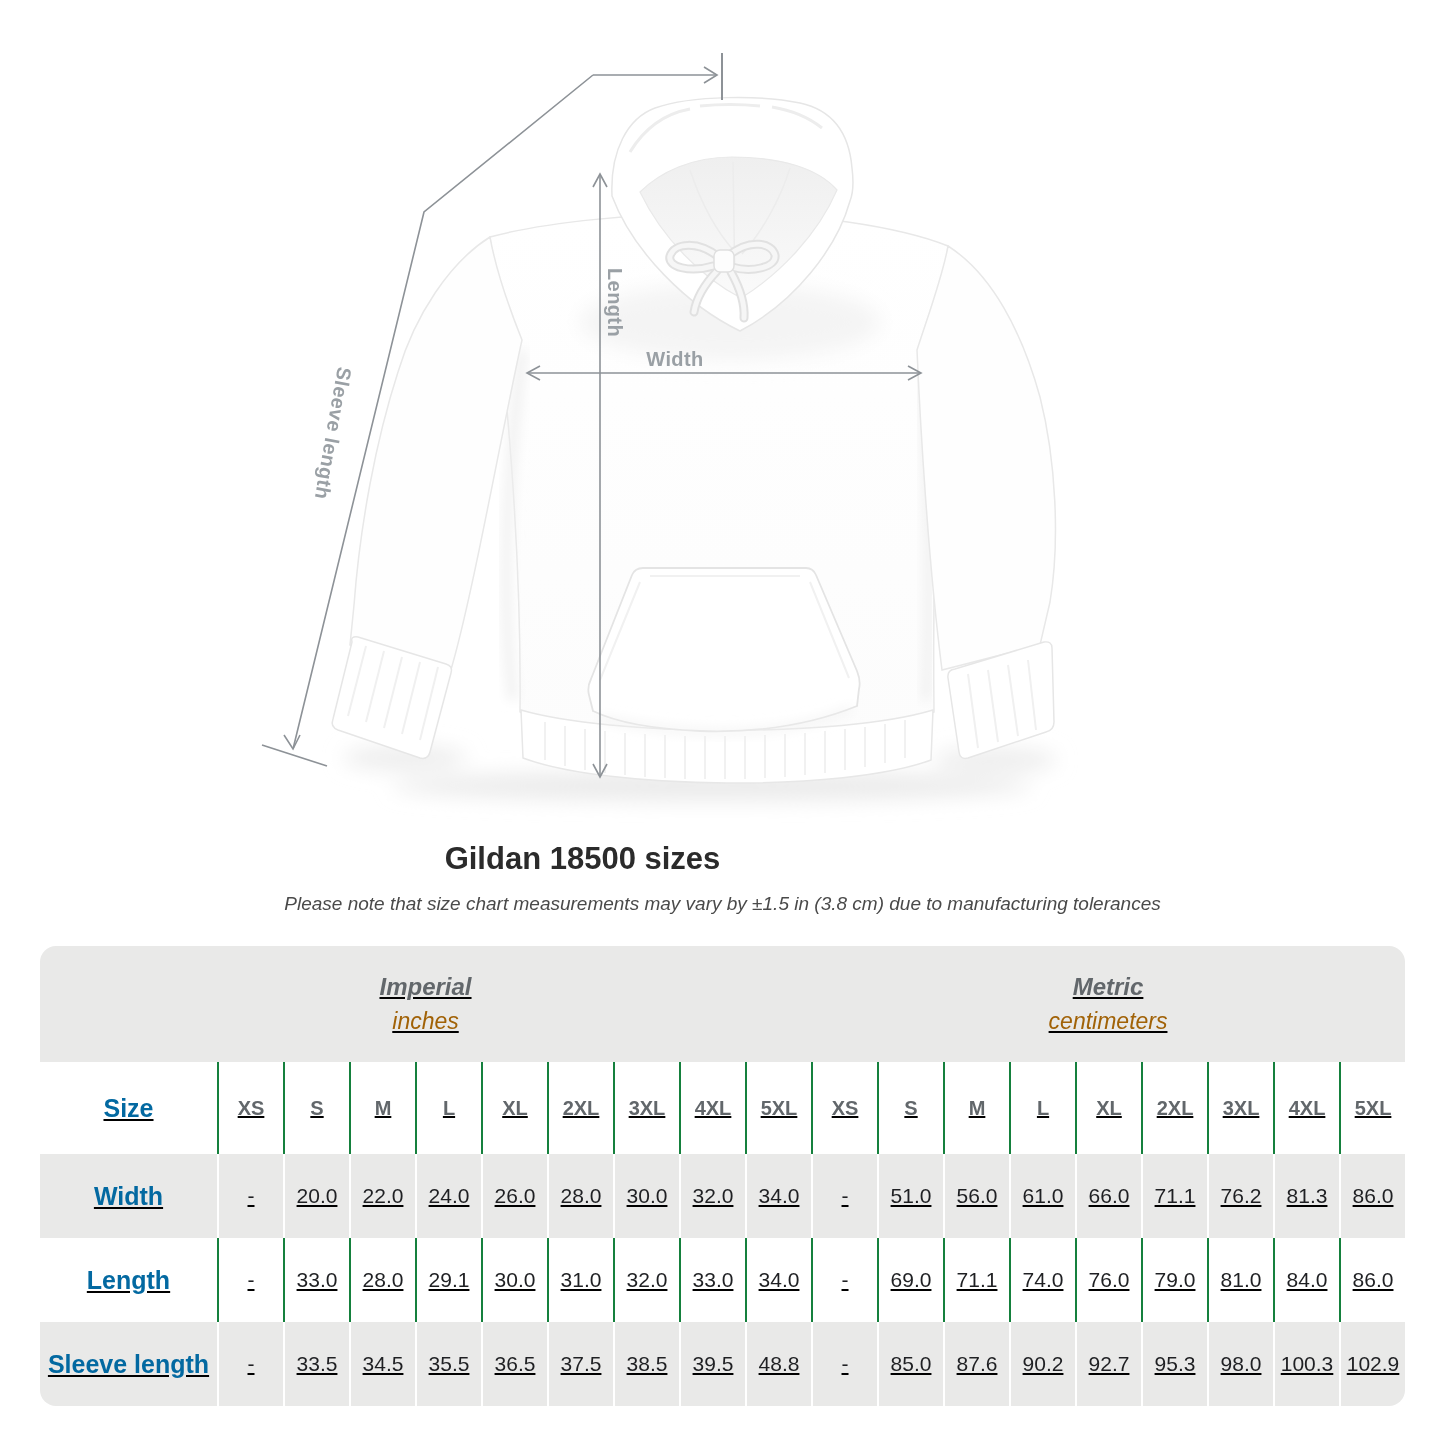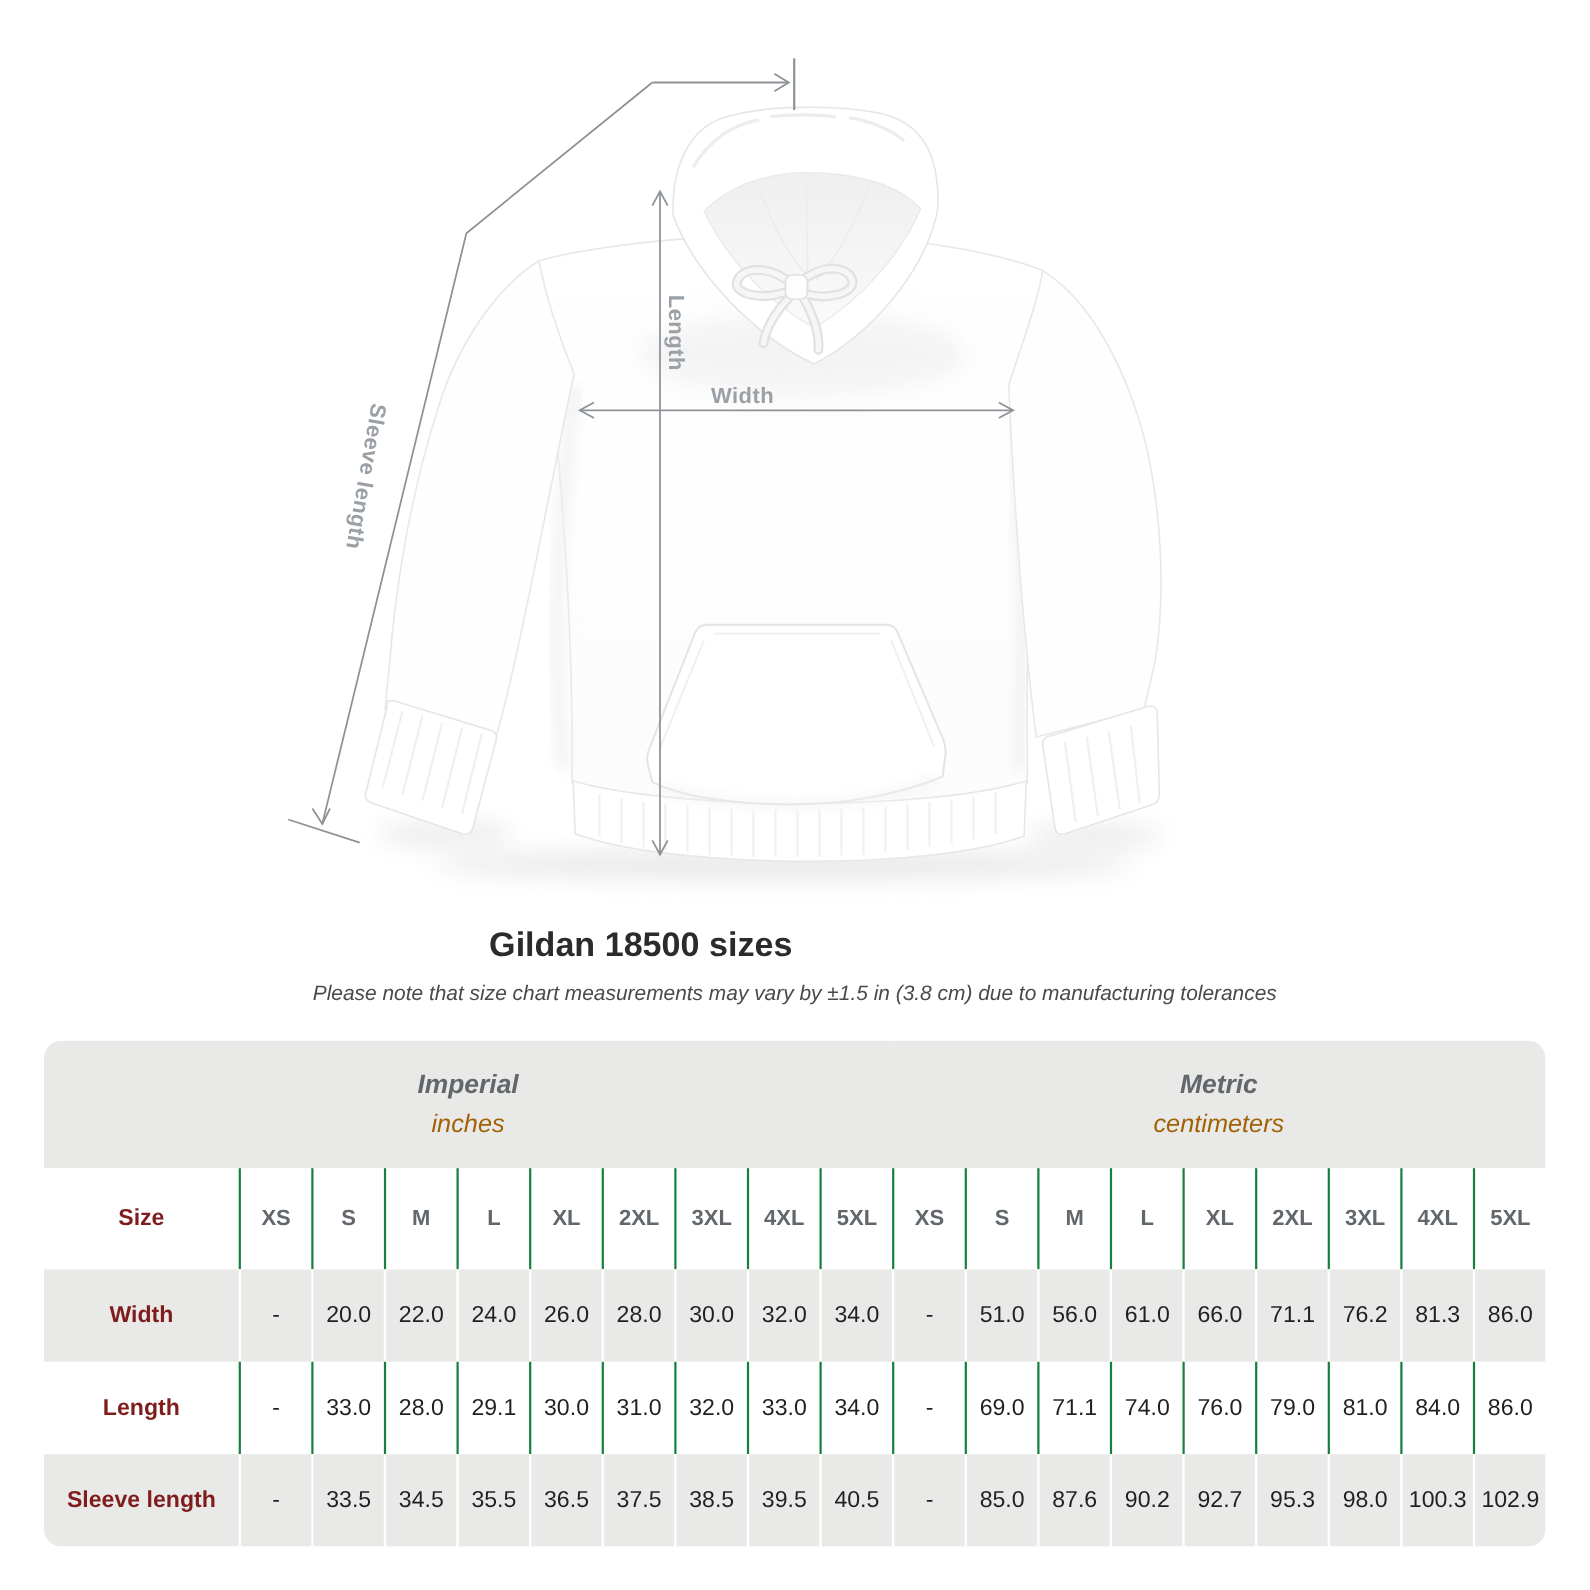--- a/index.html
+++ b/index.html
@@ -19,34 +19,34 @@
   }
   p.note{
     position:absolute;top:893px;left:0;width:1445px;margin:0;
     text-align:center;font-style:italic;font-size:19px;color:#4a4a4a;
   }
   .table-wrap{
     position:absolute;top:946px;left:40px;width:1365px;
     border-radius:16px;overflow:hidden;
   }
   table.sizes-table{
-    border-collapse:separate;border-spacing:0;width:1365px;table-layout:fixed;
+    border-collapse:separate;border-spacing:0;width:1365px;table-layout:fixed;text-decoration:underline;
   }
   table.sizes-table td,table.sizes-table th{
     padding:0;text-align:center;vertical-align:middle;
   }
   tr.units{height:116px;}
   tr.units td{background:#e9e9e8;}
   .gname{font-size:24px;font-weight:bold;font-style:italic;color:#62676b;line-height:1.2;}
   .gunit{font-size:23px;font-style:italic;color:#a16207;margin-top:7px;}
   tr.sizes-row{height:92px;background:#ffffff;}
   tr.data{height:84px;}
   tr.gray td,tr.gray th{background:#e9e9e8;}
   tr.white td,tr.white th{background:#ffffff;}
-  th.rowlabel{font-size:21px;font-weight:bold;color:#7f1d1d;}
+  th.rowlabel{font-size:25px;font-weight:bold;color:#0369a1;}
   th.szcell{font-size:20px;font-weight:bold;color:#62676b;}
   td.valcell{font-size:21px;font-weight:normal;color:#1f2023;}
   tr.white .sep, tr.sizes-row .sep{border-left:2px solid #15803d;}
   tr.gray .sep{border-left:2px solid #ffffff;}
 </style>
 </head>
 <body>
 
 <svg class="figure" width="1445" height="832" viewBox="0 0 1445 832">
   <defs>
@@ -255,21 +255,21 @@
     <tr class="data gray">
       <th class="rowlabel">Sleeve length</th>
     <td class="valcell sep">-</td>
           <td class="valcell sep">33.5</td>
           <td class="valcell sep">34.5</td>
           <td class="valcell sep">35.5</td>
           <td class="valcell sep">36.5</td>
           <td class="valcell sep">37.5</td>
           <td class="valcell sep">38.5</td>
           <td class="valcell sep">39.5</td>
-          <td class="valcell sep">40.5</td>
+          <td class="valcell sep">48.8</td>
           <td class="valcell sep">-</td>
           <td class="valcell sep">85.0</td>
           <td class="valcell sep">87.6</td>
           <td class="valcell sep">90.2</td>
           <td class="valcell sep">92.7</td>
           <td class="valcell sep">95.3</td>
           <td class="valcell sep">98.0</td>
           <td class="valcell sep">100.3</td>
           <td class="valcell sep">102.9</td>
         </tr>

